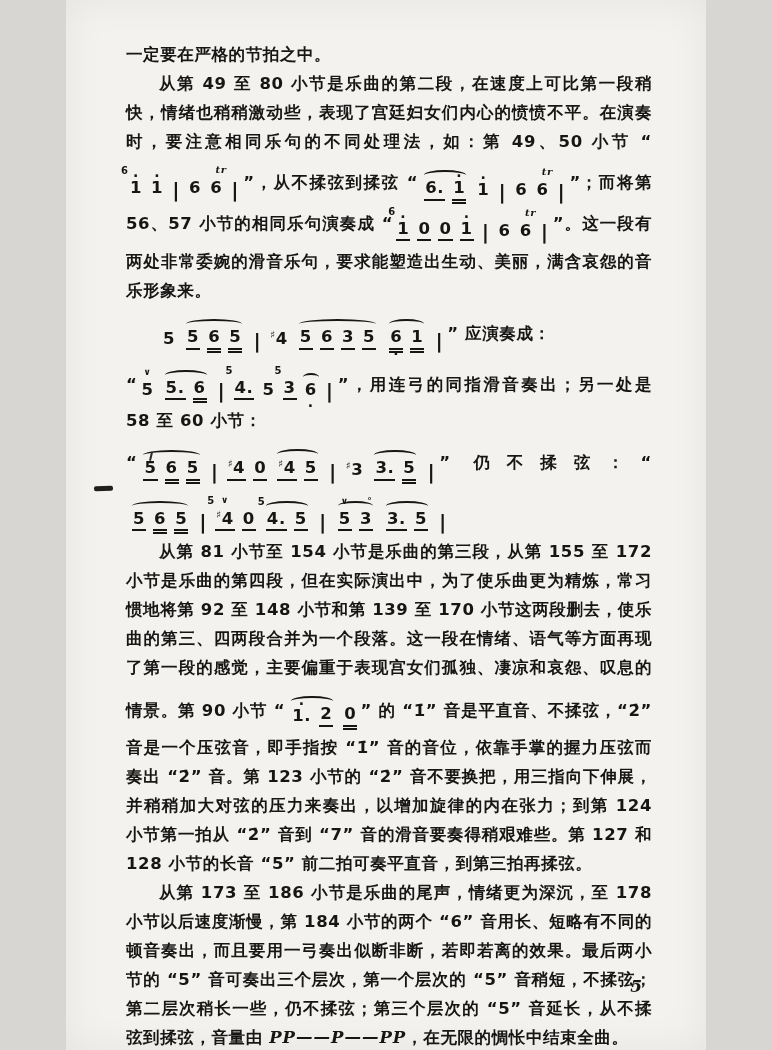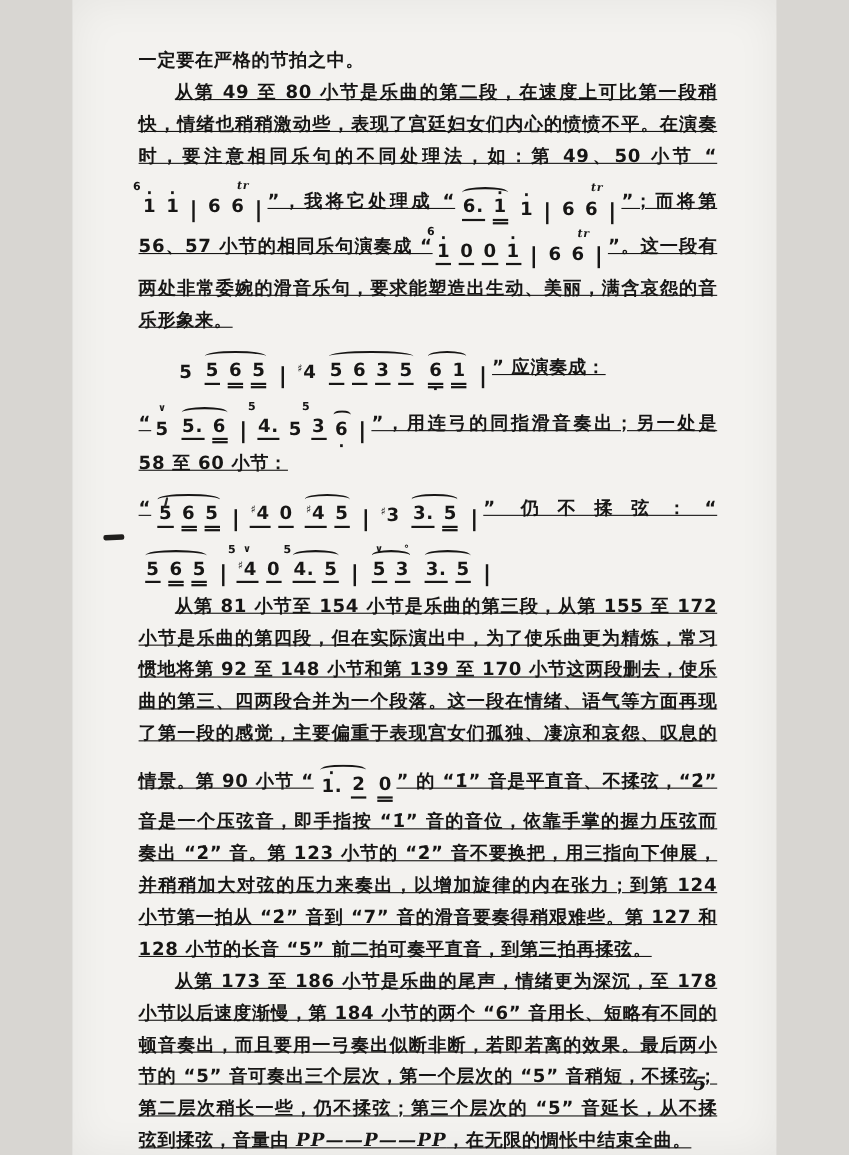--- a/index.html
+++ b/index.html
@@ -17,21 +17,21 @@
     position:absolute;left:60px;right:54px;top:40px;
   }
   .para{
     margin:0;
     font-size:16.5px;
     line-height:29px;
     font-weight:600;
     letter-spacing:0.6px;
     text-align:justify;
   }
-  .indent{text-indent:2em;text-decoration:underline;}
+  .indent{text-indent:2em;}
   .heading{
     font-weight:700;
     font-size:17.5px;
     margin-top:26px;
     margin-bottom:10px;
     text-indent:2em;
   }
   .pp{
     font-style:italic;
     font-family:"DejaVu Serif","Liberation Serif",serif;
@@ -109,21 +109,21 @@
 
     <p class="para"><span>一定要在严格的节拍之中。</span></p>
 
     <p class="para indent"><span>从第 49 至 80 小节是乐曲的第二段，在速度上可比第一段稍快，情绪也稍稍激动些，表现了宫廷妇女们内心的愤愤不平。在演奏时，要注意相同乐句的不同处理法，如：第 49、50 小节 “</span><span class="nt">
           <span class="note"><span class="gr">6</span><span class="hidot">·</span><span class="dg">1</span></span>
           <span class="note"><span class="hidot">·</span><span class="dg">1</span></span>
           <span class="bar">|</span>
           <span class="note"><span class="dg">6</span></span>
           <span class="note"><span class="trm">tr</span><span class="dg">6</span></span>
           <span class="bar">|</span>
-        </span><span>”，我将它处理成 “</span><span class="nt">
+        </span><span>”，从不揉弦到揉弦 “</span><span class="nt">
           <span class="sl">
             <span class="note u1"><span class="dg">6.</span></span>
             <span class="note u2"><span class="hidot">·</span><span class="dg">1</span></span>
           </span>
           <span class="note"><span class="hidot">·</span><span class="dg">1</span></span>
           <span class="bar">|</span>
           <span class="note"><span class="dg">6</span></span>
           <span class="note"><span class="trm">tr</span><span class="dg">6</span></span>
           <span class="bar">|</span>
         </span><span>”；而将第 56、57 小节的相同乐句演奏成 “</span><span class="nt">

